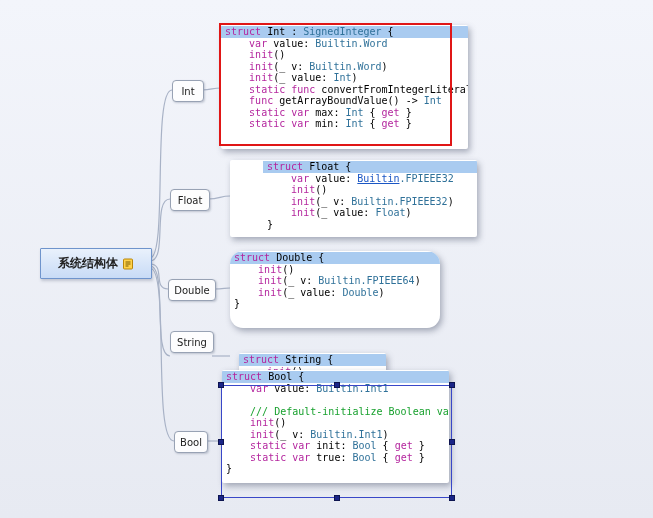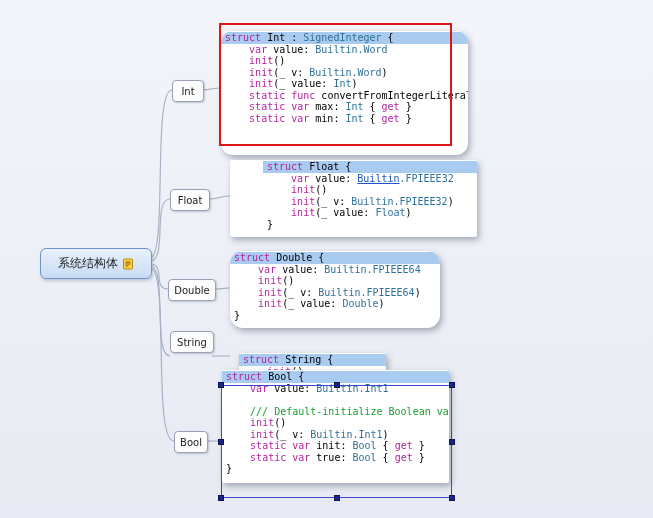--- a/index.html
+++ b/index.html
@@ -11,23 +11,23 @@
     font-family:"DejaVu Sans", "Liberation Sans", sans-serif;
   }
   #connectors{position:absolute;left:0;top:0;z-index:1;}
   #connectors path{fill:none;stroke:var(--connector,#a8b2c6);stroke-width:1.2px;}
 
   .root-node{
     position:absolute;left:40px;top:248px;width:110px;height:29px;
     z-index:2;display:flex;align-items:center;justify-content:center;gap:4px;
     background:linear-gradient(180deg, var(--root_bg_top,#e9f1fc), var(--root_bg_bottom,#c8dbf6));
     border:1px solid var(--root_border,#6f94cc);
-    border-radius:6px;
+    border-radius:1px;
     box-shadow:1px 2px 3px rgba(60,70,100,0.25);
-    font-size:12px;color:#222;
+    font-size:12px;color:#222;font-weight:bold;
   }
   .topic-node{
     position:absolute;z-index:2;height:20px;
     display:flex;align-items:center;justify-content:center;
     background:#fdfdfe;border:1px solid #98a2b4;border-radius:4px;
     box-shadow:1px 1px 2px rgba(60,70,100,0.25);
     font-size:10px;color:#222;
   }
   .code-box{
     position:absolute;z-index:2;
@@ -112,41 +112,41 @@
   <div class="topic-node" style="left:168px;top:279px;width:46px;">
       <span>Double</span>
     </div>
   <div class="topic-node" style="left:170px;top:331px;width:42px;">
       <span>String</span>
     </div>
   <div class="topic-node" style="left:174px;top:431px;width:32px;">
       <span>Bool</span>
     </div>
 
-  <div class="code-box" style="left:221px;top:31px;width:247px;height:120px;border-radius:12px;">
+  <div class="code-box" style="left:221px;top:25px;width:247px;height:120px;">
       <div class="code-line hl"><span class="tok-kw">struct</span><span class="tok-pl"> Int : </span><span class="tok-ty">SignedInteger</span><span class="tok-pl"> {</span></div>
       <div class="code-line"><span class="tok-pl">    </span><span class="tok-kw">var</span><span class="tok-pl"> value: </span><span class="tok-ty">Builtin.Word</span></div>
       <div class="code-line"><span class="tok-pl">    </span><span class="tok-kw">init</span><span class="tok-pl">()</span></div>
       <div class="code-line"><span class="tok-pl">    </span><span class="tok-kw">init</span><span class="tok-pl">(_ v: </span><span class="tok-ty">Builtin.Word</span><span class="tok-pl">)</span></div>
       <div class="code-line"><span class="tok-pl">    </span><span class="tok-kw">init</span><span class="tok-pl">(_ value: </span><span class="tok-ty">Int</span><span class="tok-pl">)</span></div>
       <div class="code-line"><span class="tok-pl">    </span><span class="tok-kw">static</span><span class="tok-pl"> </span><span class="tok-kw">func</span><span class="tok-pl"> convertFromIntegerLiteral(value:</span></div>
+      <div class="code-line"><span class="tok-pl">    </span><span class="tok-kw">func</span><span class="tok-pl"> getArrayBoundValue() -&gt; </span><span class="tok-ty">Int</span></div>
       <div class="code-line"><span class="tok-pl">    </span><span class="tok-kw">static</span><span class="tok-pl"> </span><span class="tok-kw">var</span><span class="tok-pl"> max: </span><span class="tok-ty">Int</span><span class="tok-pl"> { </span><span class="tok-kw">get</span><span class="tok-pl"> }</span></div>
       <div class="code-line"><span class="tok-pl">    </span><span class="tok-kw">static</span><span class="tok-pl"> </span><span class="tok-kw">var</span><span class="tok-pl"> min: </span><span class="tok-ty">Int</span><span class="tok-pl"> { </span><span class="tok-kw">get</span><span class="tok-pl"> }</span></div>
     </div>
   <div class="code-box" style="left:230px;top:160px;width:214px;height:73px;padding-left:33px;">
       <div class="code-line hl"><span class="tok-kw">struct</span><span class="tok-pl"> Float {</span></div>
       <div class="code-line"><span class="tok-pl">    </span><span class="tok-kw">var</span><span class="tok-pl"> value: </span><span class="tok-ln">Builtin</span><span class="tok-ty">.FPIEEE32</span></div>
       <div class="code-line"><span class="tok-pl">    </span><span class="tok-kw">init</span><span class="tok-pl">()</span></div>
       <div class="code-line"><span class="tok-pl">    </span><span class="tok-kw">init</span><span class="tok-pl">(_ v: </span><span class="tok-ty">Builtin.FPIEEE32</span><span class="tok-pl">)</span></div>
       <div class="code-line"><span class="tok-pl">    </span><span class="tok-kw">init</span><span class="tok-pl">(_ value: </span><span class="tok-ty">Float</span><span class="tok-pl">)</span></div>
       <div class="code-line"><span class="tok-pl">}</span></div>
     </div>
   <div class="code-box" style="left:230px;top:251px;width:210px;height:73px;border-radius:13px;">
       <div class="code-line hl"><span class="tok-kw">struct</span><span class="tok-pl"> Double {</span></div>
-      <div class="code-line"><span class="tok-pl">    </span><span class="tok-kw">var</span><span class="tok-pl"> value: </span><span class="tok-ty">Builtin.FPIEEE64</span></div>
       <div class="code-line"><span class="tok-pl">    </span><span class="tok-kw">init</span><span class="tok-pl">()</span></div>
       <div class="code-line"><span class="tok-pl">    </span><span class="tok-kw">init</span><span class="tok-pl">(_ v: </span><span class="tok-ty">Builtin.FPIEEE64</span><span class="tok-pl">)</span></div>
       <div class="code-line"><span class="tok-pl">    </span><span class="tok-kw">init</span><span class="tok-pl">(_ value: </span><span class="tok-ty">Double</span><span class="tok-pl">)</span></div>
       <div class="code-line"><span class="tok-pl">}</span></div>
     </div>
   <div class="code-box" style="left:230px;top:353px;width:147px;height:39px;margin-left:9px;">
       <div class="code-line hl"><span class="tok-kw">struct</span><span class="tok-pl"> String {</span></div>
       <div class="code-line"><span class="tok-pl">    </span><span class="tok-kw">init</span><span class="tok-pl">()</span></div>
       <div class="code-line"><span class="tok-pl">}</span></div>
     </div>

